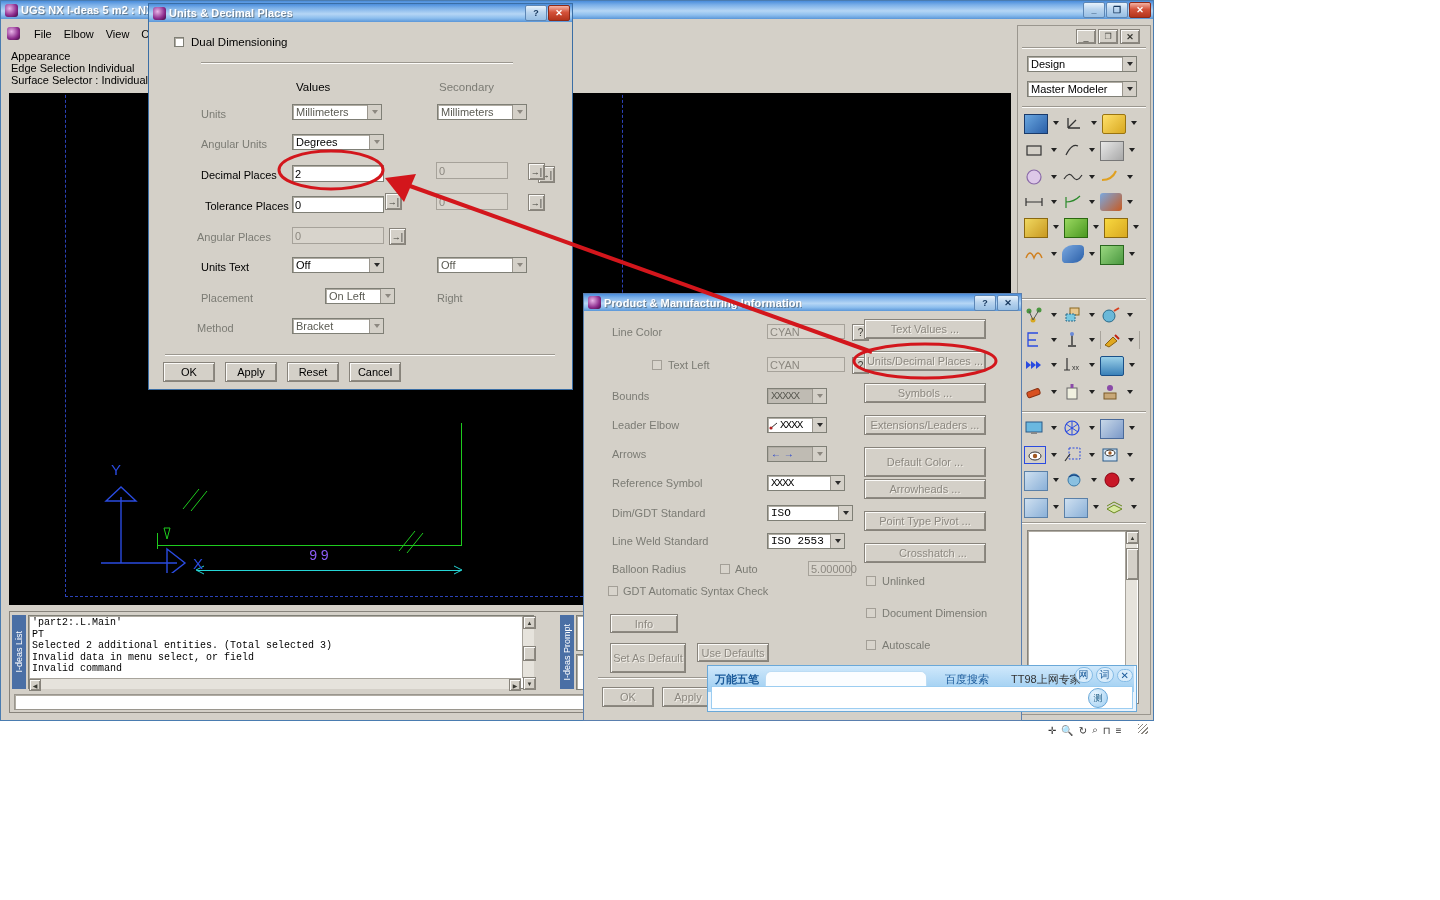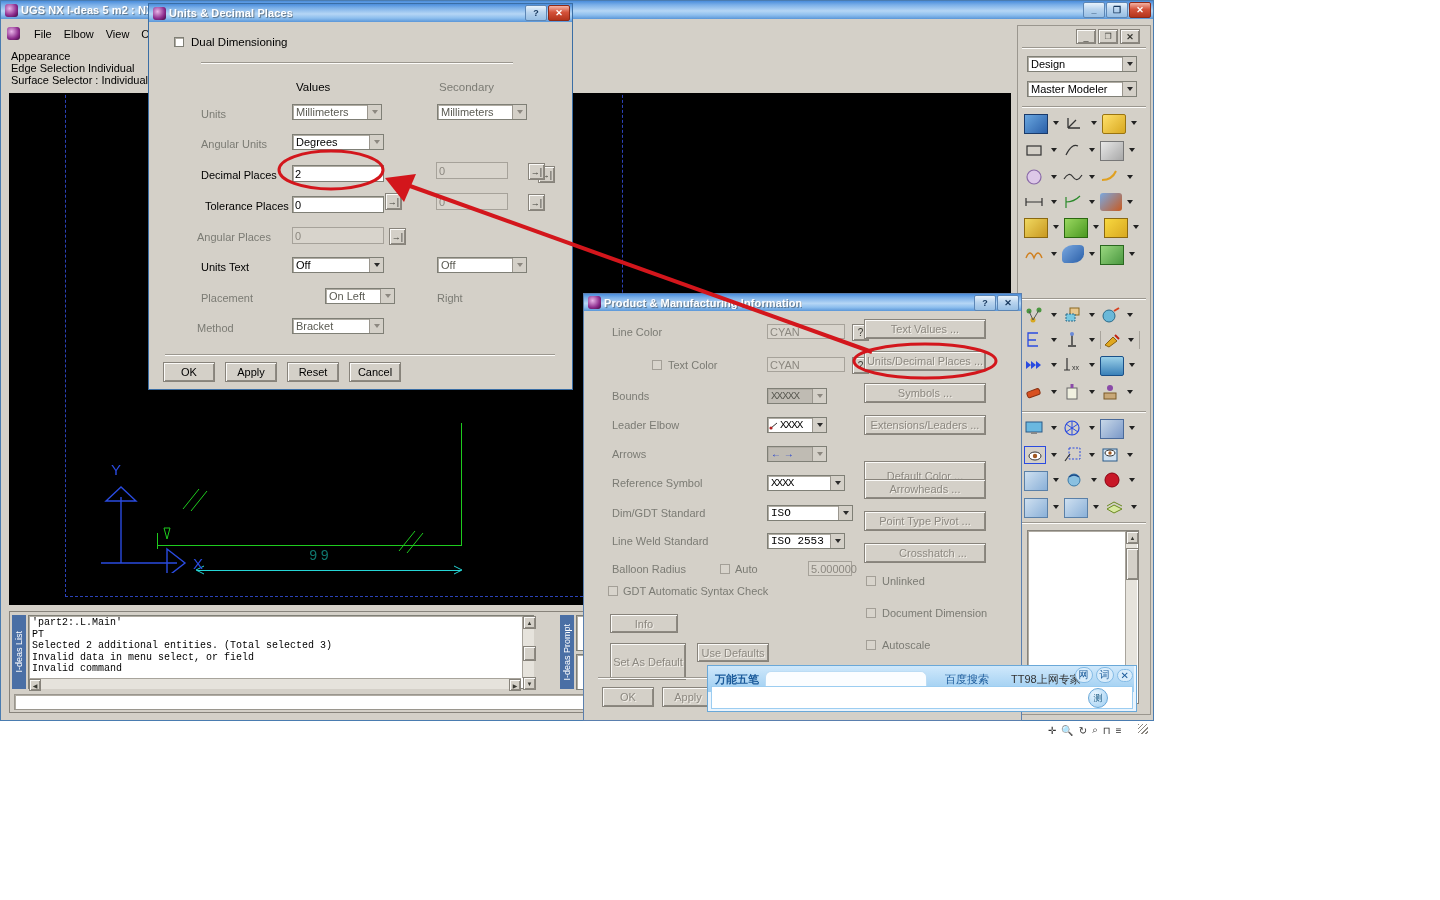--- a/index.html
+++ b/index.html
@@ -105,21 +105,21 @@
       <path d="M5 3 L11 3 L8 14 Z" fill="none" stroke="#1ecb1e" stroke-width="1"></path>
     </svg>
 
     <div class="abs" style="left:188px;top:477px;width:264px;height:0;border-top:1px solid #25d5d5;"></div>
     <svg class="abs" style="left:186px;top:471px;width:14px;height:12px;" viewBox="0 0 14 12">
       <path d="M1 6 L9 2 M1 6 L9 10" stroke="#25d5d5" stroke-width="1" fill="none"></path>
     </svg>
     <svg class="abs" style="left:440px;top:471px;width:14px;height:12px;" viewBox="0 0 14 12">
       <path d="M13 6 L5 2 M13 6 L5 10" stroke="#25d5d5" stroke-width="1" fill="none"></path>
     </svg>
-    <div class="abs" style="left:300px;top:455px;color:#0f766e;font-size:14px;letter-spacing:3px;font-family:'Liberation Mono',monospace;">99</div>
+    <div class="abs" style="left:300px;top:455px;color:#8b5cf6;font-size:14px;letter-spacing:3px;font-family:'Liberation Mono',monospace;">99</div>
 
     <svg class="abs" style="left:80px;top:360px;width:130px;height:120px;" viewBox="0 0 130 120">
       <line x1="32" y1="110" x2="32" y2="44" stroke="#2a4be0" stroke-width="1.4"></line>
       <path d="M17 48 L32 34 L47 48 Z" fill="none" stroke="#2a4be0" stroke-width="1.4"></path>
       <line x1="12" y1="110" x2="88" y2="110" stroke="#2a4be0" stroke-width="1.4"></line>
       <path d="M78 96 L96 110 L78 124 Z" fill="none" stroke="#2a4be0" stroke-width="1.4"></path>
       <text x="22" y="22" fill="#2a4be0" font-size="15" font-family="Liberation Sans, sans-serif">Y</text>
       <text x="104" y="116" fill="#2a4be0" font-size="15" font-family="Liberation Sans, sans-serif">X</text>
     </svg>
   </div>
@@ -502,21 +502,21 @@
   </div>
 
   <div class="abs" style="left:28px;top:30px;width:250px;height:18px;">
     <span class="lbl abs" style="left:0;top:2px;">Line Color</span>
     <span class="tfield dis abs" style="left:155px;top:0;width:78px;">CYAN</span>
     <span class="sq abs" style="left:240px;top:0;">?</span>
   </div>
 
   <div class="abs" style="left:28px;top:63px;width:250px;height:18px;">
     <span class="chk dis abs" style="left:40px;top:3px;"></span>
-    <span class="lbl abs" style="left:56px;top:2px;">Text Color</span>
+    <span class="lbl abs" style="left:56px;top:2px;">Text Left</span>
     <span class="tfield dis abs" style="left:155px;top:0;width:78px;">CYAN</span>
     <span class="sq abs" style="left:240px;top:0;">?</span>
   </div>
 
   <div class="abs" style="left:28px;top:94px;width:250px;height:18px;">
     <span class="lbl abs" style="left:0;top:2px;">Bounds</span>
     <span class="combo dis abs" style="left:155px;top:0;width:60px;background:#bfbbb3;">
       <span class="cval" style="font-family:'Liberation Mono',monospace;letter-spacing:-1px;">XXXXX</span>
       <span class="carr">
           <i></i>
@@ -584,28 +584,28 @@
     <span class="lbl abs" style="left:123px;top:2px;">Auto</span>
     <span class="tfield dis abs" style="left:196px;top:0;width:44px;">5.000000</span>
   </div>
 
   <div class="abs" style="left:24px;top:291px;display:flex;align-items:center;gap:5px;">
     <span class="chk dis"></span>
     <span class="lbl">GDT Automatic Syntax Check</span>
   </div>
 
   <div class="btn dis abs" style="left:26px;top:320px;width:68px;height:19px;">Info</div>
-  <div class="btn dis abs" style="left:26px;top:349px;width:76px;height:37px;">Set As Default</div>
+  <div class="btn dis abs" style="left:26px;top:349px;width:76px;height:30px;">Set As Default</div>
   <div class="btn dis abs" style="left:113px;top:349px;width:72px;height:19px;">Use Defaults</div>
 
   <div class="btn dis abs" style="left:280px;top:25px;width:122px;height:20px;">Text Values ...</div>
   <div class="btn dis abs" style="left:280px;top:57px;width:122px;height:20px;">Units/Decimal Places ...</div>
   <div class="btn dis abs" style="left:280px;top:89px;width:122px;height:20px;">Symbols ...</div>
   <div class="btn dis abs" style="left:280px;top:121px;width:122px;height:20px;">Extensions/Leaders ...</div>
-  <div class="btn dis abs" style="left:280px;top:167px;width:122px;height:30px;">Default Color ...</div>
+  <div class="btn dis abs" style="left:280px;top:153px;width:122px;height:30px;">Default Color ...</div>
   <div class="btn dis abs" style="left:280px;top:185px;width:122px;height:20px;">Arrowheads ...</div>
   <div class="btn dis abs" style="left:280px;top:217px;width:122px;height:20px;">Point Type Pivot ...</div>
   <div class="btn dis abs" style="left:280px;top:249px;width:122px;height:20px;padding-left:16px;">Crosshatch ...</div>
 
   <div class="abs" style="left:282px;top:281px;display:flex;align-items:center;gap:6px;">
     <span class="chk dis"></span>
     <span class="lbl">Unlinked</span>
   </div>
   <div class="abs" style="left:282px;top:313px;display:flex;align-items:center;gap:6px;">
     <span class="chk dis"></span>

